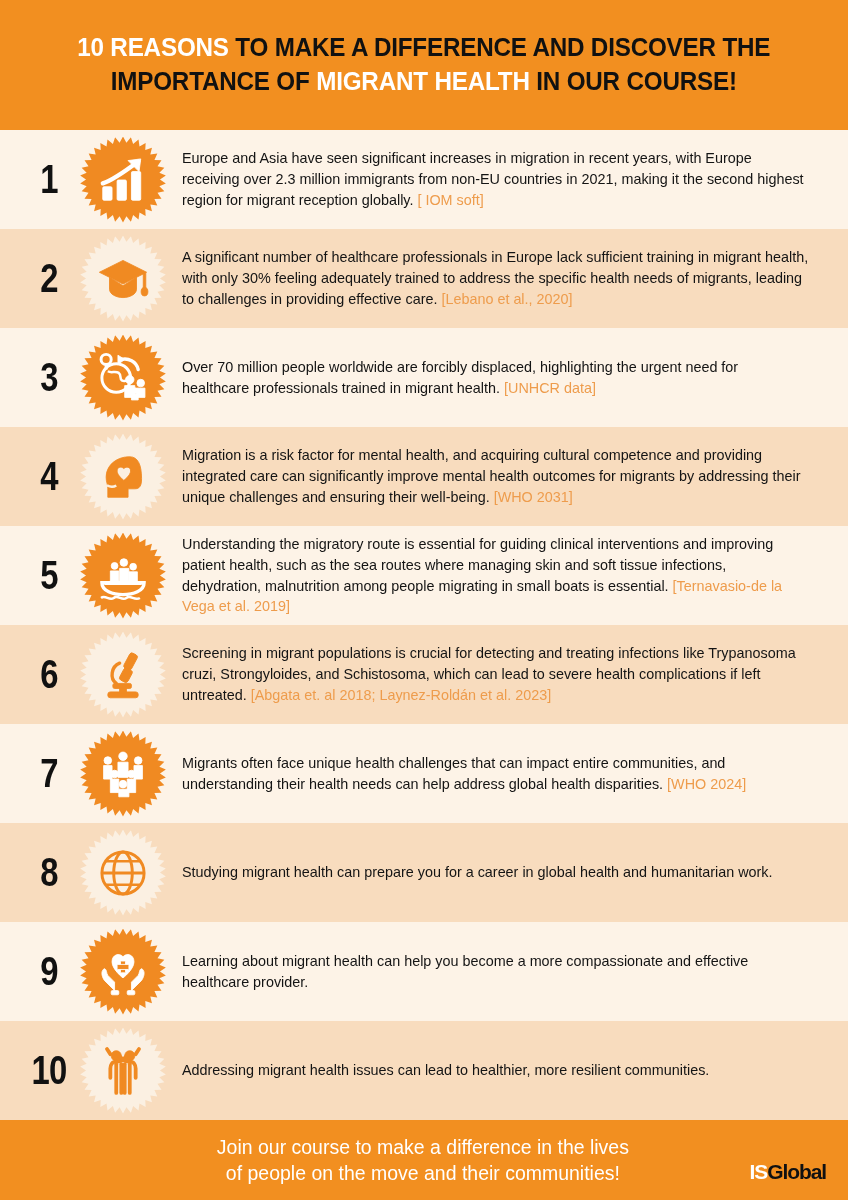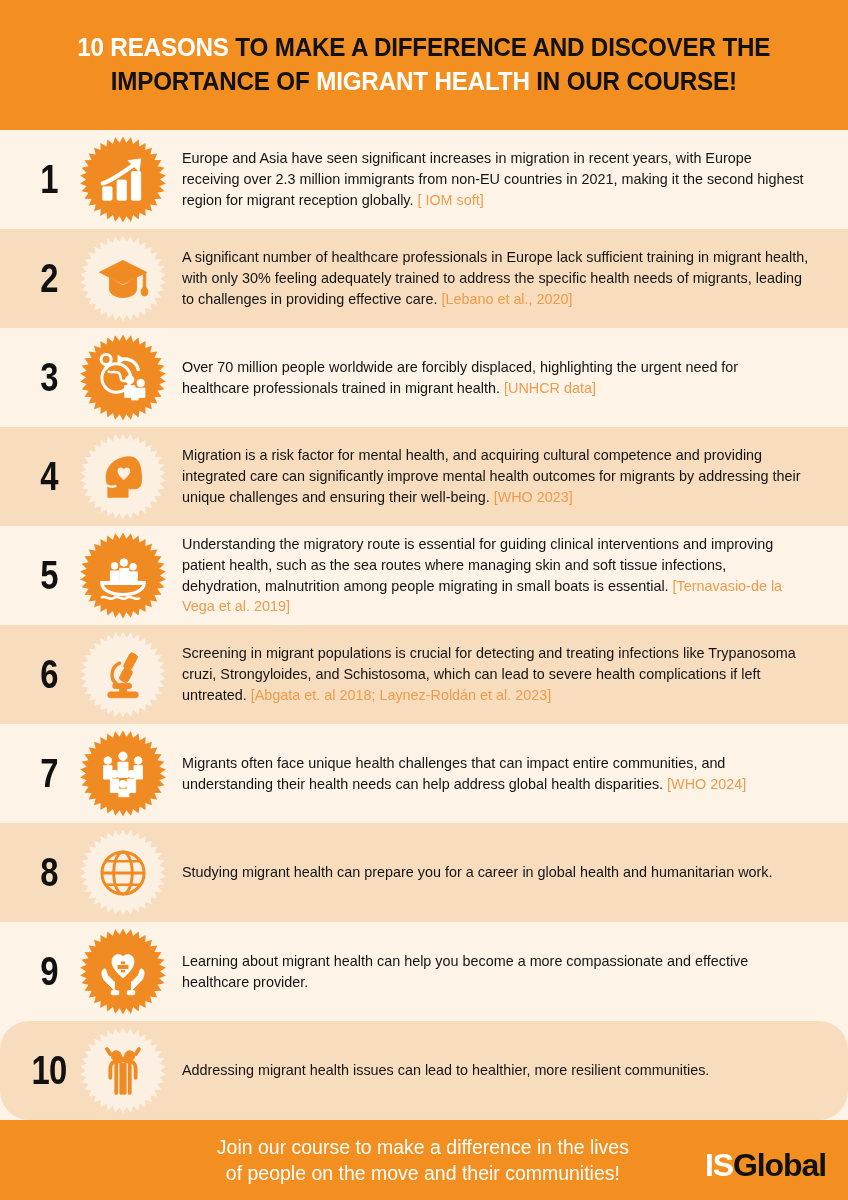--- a/index.html
+++ b/index.html
@@ -97,21 +97,21 @@
     color:#FFFFFF;
     font-size:20.5px;
     line-height:1.26;
     font-weight:500;
     font-stretch:condensed;
     transform:scaleX(0.95);
     padding-right:40px;
   }
   .logo{
     position:absolute;right:22px;bottom:16px;
-    font-size:32px;font-weight:bold;letter-spacing:-1.1px;
+    font-size:21px;font-weight:bold;letter-spacing:-1.1px;
     font-stretch:condensed;
   }
   .logo .is{color:#FFFFFF;}
   .logo .gl{color:#111111;}
 </style>
 </head>
 <body>
 
 <div class="page">
 
@@ -182,21 +182,21 @@
         <div class="badge light">
           <div class="disc" style="clip-path: polygon(50% 0%, 53.97% 7.18%, 59.19% 0.85%, 61.77% 8.64%, 68.06% 3.38%, 69.17% 11.51%, 76.32% 7.49%, 75.91% 15.69%, 83.68% 13.05%, 81.78% 21.03%, 89.9% 19.87%, 86.56% 27.36%, 94.76% 27.71%, 90.1% 34.47%, 98.09% 36.32%, 92.27% 42.1%, 99.79% 45.39%, 93% 50%, 99.79% 54.61%, 92.27% 57.9%, 98.09% 63.68%, 90.1% 65.53%, 94.76% 72.29%, 86.56% 72.64%, 89.9% 80.13%, 81.78% 78.97%, 83.68% 86.95%, 75.91% 84.31%, 76.32% 92.51%, 69.17% 88.49%, 68.06% 96.62%, 61.77% 91.36%, 59.19% 99.15%, 53.97% 92.82%, 50% 100%, 46.03% 92.82%, 40.81% 99.15%, 38.23% 91.36%, 31.94% 96.62%, 30.83% 88.49%, 23.68% 92.51%, 24.09% 84.31%, 16.32% 86.95%, 18.22% 78.97%, 10.1% 80.13%, 13.44% 72.64%, 5.24% 72.29%, 9.9% 65.53%, 1.91% 63.68%, 7.73% 57.9%, 0.21% 54.61%, 7% 50%, 0.21% 45.39%, 7.73% 42.1%, 1.91% 36.32%, 9.9% 34.47%, 5.24% 27.71%, 13.44% 27.36%, 10.1% 19.87%, 18.22% 21.03%, 16.32% 13.05%, 24.09% 15.69%, 23.68% 7.49%, 30.83% 11.51%, 31.94% 3.38%, 38.23% 8.64%, 40.81% 0.85%, 46.03% 7.18%); background: rgb(251, 240, 226);"></div>
           <span style="position: relative; z-index: 2; display: flex;">
             <svg viewBox="0 0 64 64">
               <path d="M40 8 C22 8 12 20 12 32 C12 38 14 41 14 45 L14 56 L38 56 L38 46 L46 46 C52 46 54 42 54 34 C54 18 50 8 40 8 Z"></path>
               <path d="M33 22 C30 19 25 20 25 25 C25 30 33 36 33 36 C33 36 41 30 41 25 C41 20 36 19 33 22 Z" fill="#FBF0E2"></path>
               <path d="M13 42 C17 44 21 44 24 42" fill="none" stroke="#FBF0E2" stroke-width="3"></path>
             </svg>
           </span>
         </div>
-        <div class="txt"><span>Migration is a risk factor for mental health, and acquiring cultural competence and providing integrated care can significantly improve mental health outcomes for migrants by addressing their unique challenges and ensuring their well-being. </span><span class="cite">[WHO 2023]</span></div>
+        <div class="txt"><span>Migration is a risk factor for mental health, and acquiring cultural competence and providing integrated care can significantly improve mental health outcomes for migrants by addressing their unique challenges and ensuring their well-being. </span><span class="cite">[WHO 2031]</span></div>
       </div>
       <div class="row odd" style="flex: 1 1 0px;">
         <div class="num">5</div>
         <div class="badge orange">
           <div class="disc" style="clip-path: polygon(50% 0%, 53.97% 7.18%, 59.19% 0.85%, 61.77% 8.64%, 68.06% 3.38%, 69.17% 11.51%, 76.32% 7.49%, 75.91% 15.69%, 83.68% 13.05%, 81.78% 21.03%, 89.9% 19.87%, 86.56% 27.36%, 94.76% 27.71%, 90.1% 34.47%, 98.09% 36.32%, 92.27% 42.1%, 99.79% 45.39%, 93% 50%, 99.79% 54.61%, 92.27% 57.9%, 98.09% 63.68%, 90.1% 65.53%, 94.76% 72.29%, 86.56% 72.64%, 89.9% 80.13%, 81.78% 78.97%, 83.68% 86.95%, 75.91% 84.31%, 76.32% 92.51%, 69.17% 88.49%, 68.06% 96.62%, 61.77% 91.36%, 59.19% 99.15%, 53.97% 92.82%, 50% 100%, 46.03% 92.82%, 40.81% 99.15%, 38.23% 91.36%, 31.94% 96.62%, 30.83% 88.49%, 23.68% 92.51%, 24.09% 84.31%, 16.32% 86.95%, 18.22% 78.97%, 10.1% 80.13%, 13.44% 72.64%, 5.24% 72.29%, 9.9% 65.53%, 1.91% 63.68%, 7.73% 57.9%, 0.21% 54.61%, 7% 50%, 0.21% 45.39%, 7.73% 42.1%, 1.91% 36.32%, 9.9% 34.47%, 5.24% 27.71%, 13.44% 27.36%, 10.1% 19.87%, 18.22% 21.03%, 16.32% 13.05%, 24.09% 15.69%, 23.68% 7.49%, 30.83% 11.51%, 31.94% 3.38%, 38.23% 8.64%, 40.81% 0.85%, 46.03% 7.18%); background: rgb(240, 138, 34);"></div>
           <span style="position: relative; z-index: 2; display: flex;">
             <svg viewBox="0 0 64 64">
               <circle cx="22" cy="20" r="4"></circle>
               <path d="M17 26 h10 v12 h-10 Z"></path>
               <circle cx="33" cy="16" r="4.5"></circle>
@@ -280,21 +280,21 @@
               <rect x="25" y="23" width="14" height="6" rx="1" fill="#F08A22"></rect>
               <path d="M10 28 C6 30 6 36 10 42 L22 54 L22 44 L14 36 C12 33 13 29 10 28 Z"></path>
               <path d="M54 28 C58 30 58 36 54 42 L42 54 L42 44 L50 36 C52 33 51 29 54 28 Z"></path>
               <rect x="18" y="54" width="9" height="5" rx="1.5"></rect>
               <rect x="37" y="54" width="9" height="5" rx="1.5"></rect>
             </svg>
           </span>
         </div>
         <div class="txt"><span> Learning about migrant health can help you become a more compassionate and effective healthcare provider.</span></div>
       </div>
-      <div class="row even" style="flex: 1 1 0px; border-radius: 29px;">
+      <div class="row even" style="flex: 1 1 0px;">
         <div class="num">10</div>
         <div class="badge light">
           <div class="disc" style="clip-path: polygon(50% 0%, 53.97% 7.18%, 59.19% 0.85%, 61.77% 8.64%, 68.06% 3.38%, 69.17% 11.51%, 76.32% 7.49%, 75.91% 15.69%, 83.68% 13.05%, 81.78% 21.03%, 89.9% 19.87%, 86.56% 27.36%, 94.76% 27.71%, 90.1% 34.47%, 98.09% 36.32%, 92.27% 42.1%, 99.79% 45.39%, 93% 50%, 99.79% 54.61%, 92.27% 57.9%, 98.09% 63.68%, 90.1% 65.53%, 94.76% 72.29%, 86.56% 72.64%, 89.9% 80.13%, 81.78% 78.97%, 83.68% 86.95%, 75.91% 84.31%, 76.32% 92.51%, 69.17% 88.49%, 68.06% 96.62%, 61.77% 91.36%, 59.19% 99.15%, 53.97% 92.82%, 50% 100%, 46.03% 92.82%, 40.81% 99.15%, 38.23% 91.36%, 31.94% 96.62%, 30.83% 88.49%, 23.68% 92.51%, 24.09% 84.31%, 16.32% 86.95%, 18.22% 78.97%, 10.1% 80.13%, 13.44% 72.64%, 5.24% 72.29%, 9.9% 65.53%, 1.91% 63.68%, 7.73% 57.9%, 0.21% 54.61%, 7% 50%, 0.21% 45.39%, 7.73% 42.1%, 1.91% 36.32%, 9.9% 34.47%, 5.24% 27.71%, 13.44% 27.36%, 10.1% 19.87%, 18.22% 21.03%, 16.32% 13.05%, 24.09% 15.69%, 23.68% 7.49%, 30.83% 11.51%, 31.94% 3.38%, 38.23% 8.64%, 40.81% 0.85%, 46.03% 7.18%); background: rgb(251, 240, 226);"></div>
           <span style="position: relative; z-index: 2; display: flex;">
             <svg viewBox="0 0 64 64">
               <circle cx="24" cy="14" r="6"></circle>
               <circle cx="40" cy="14" r="6"></circle>
               <path d="M24 21 C19 21 17 25 17 29 L17 40" fill="none" stroke-width="4.5" stroke-linecap="round"></path>
               <path d="M40 21 C45 21 47 25 47 29 L47 40" fill="none" stroke-width="4.5" stroke-linecap="round"></path>
               <path d="M24 21 C30 21 34 18 38 12" fill="none" stroke-width="4.5" stroke-linecap="round"></path>

